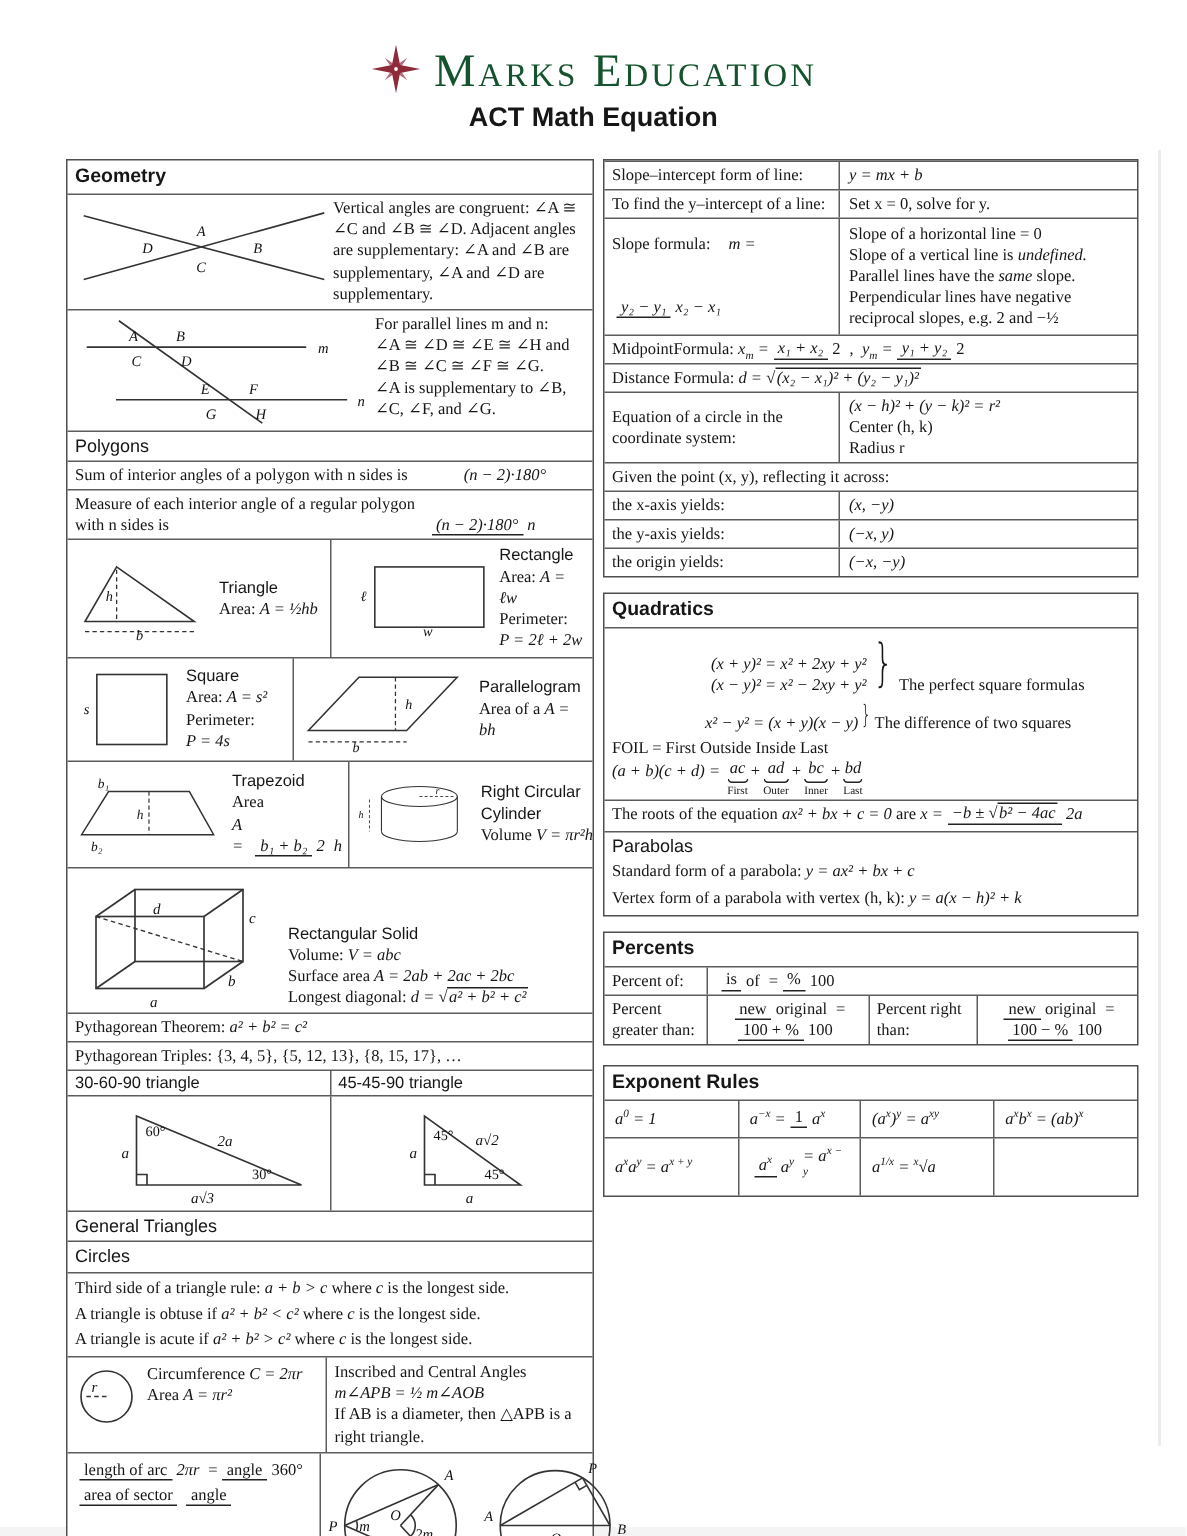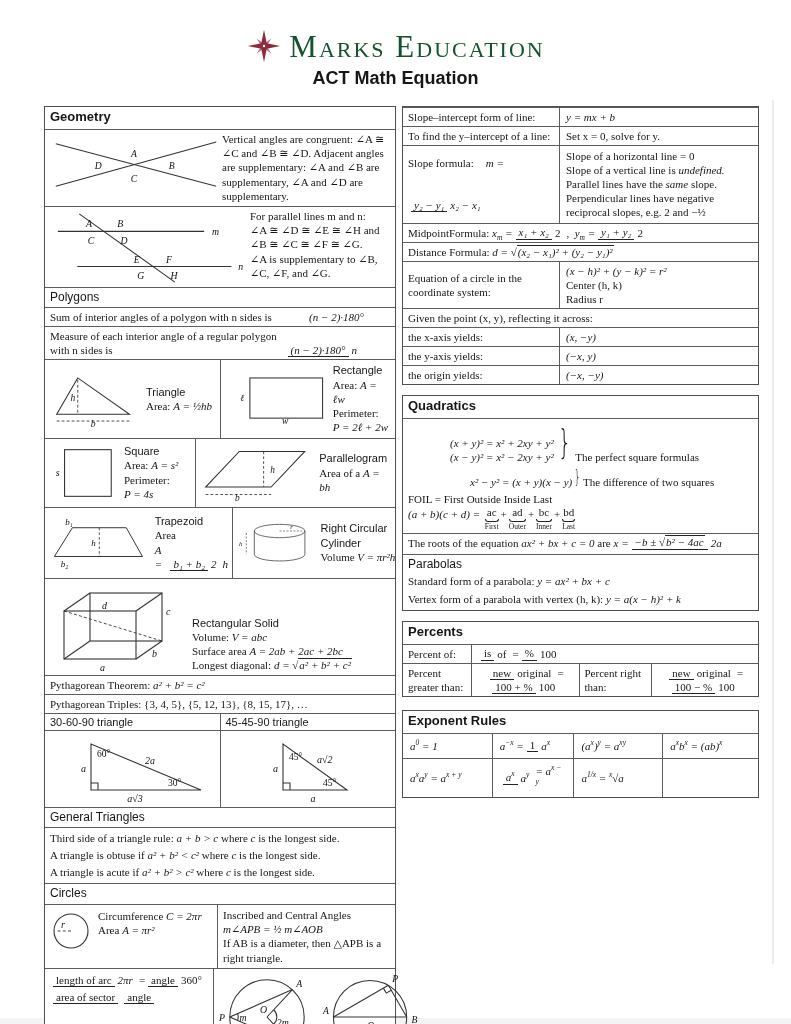--- a/index.html
+++ b/index.html
@@ -30,21 +30,21 @@
 .rad{white-space:nowrap}
 .rs{font-style:normal}
 .rb{border-top:1.1px solid #222;padding:0 1px}
 .vdiv{border-left:1px solid #5c5c5c}
 .lc{width:157px;flex:none;border-right:1px solid #5c5c5c;padding:2px 5px;display:flex;flex-wrap:wrap;align-items:center}
 .vc{flex:1;padding:2px 6px;display:flex;align-items:center;flex-wrap:wrap}
 .col{display:flex;flex-direction:column}
 .gc{flex:1;display:flex;align-items:center;gap:5px;padding:3px 4px}
 .st{line-height:1.3}
 .ub{display:inline-flex;flex-direction:column;align-items:center;margin:0 2px;line-height:1.05}
-.ubt{padding:0 1px}
+.ubt{font-style:italic;padding:0 1px}
 .ubc{width:100%;height:3px;border:1px solid #222;border-top:none;border-radius:0 0 5px 5px}
 .ubl{font-size:7.5px;margin-top:1px}
 .brace{font-family:"DejaVu Sans",sans-serif;font-weight:300;transform:scaleX(.62)}
 sup{font-size:.68em;vertical-align:super;line-height:0}
 sub{font-size:.68em;vertical-align:sub;line-height:0}
 .gap{height:10px;flex:none}
 svg{display:block}
 svg text{font-size:10px;font-style:italic;fill:#111;font-family:"Liberation Serif","DejaVu Serif",serif}
 svg text.up{font-style:normal;font-size:9.5px}
 .ln{stroke:#333;stroke-width:1.1;fill:none}
@@ -282,33 +282,33 @@
           <text x="24" y="38">a</text>
           <text class="up" x="40" y="26">45°</text>
           <text x="68" y="29">a√2</text>
           <text class="up" x="74" y="52">45°</text>
           <text x="64" y="68" text-anchor="middle">a</text>
         </svg>
       </div>
     </div>
 
     <div class="r sh">General Triangles</div>
+    <div class="r sh">Circles</div>
+
     <div class="r" style="line-height:1.55">
       <div>
         <span>Third side of a triangle rule:</span> <span class="m">a + b &gt; c</span> <span>where</span> <span class="m">c</span> <span>is the longest side.</span>
       </div>
       <div>
         <span>A triangle is obtuse if</span> <span class="m">a² + b² &lt; c²</span> <span>where</span> <span class="m">c</span> <span>is the longest side.</span>
       </div>
       <div>
         <span>A triangle is acute if</span> <span class="m">a² + b² &gt; c²</span> <span>where</span> <span class="m">c</span> <span>is the longest side.</span>
       </div>
     </div>
-
-    <div class="r sh">Circles</div>
     <div class="r g0 fx">
       <div style="width:172px;display:flex;align-items:flex-start;gap:5px;padding:4px">
         <svg width="44" height="44" viewBox="0 0 44 44">
           <circle class="ln" cx="22" cy="22" r="17"></circle>
           <line class="dsh" x1="22" y1="22" x2="7" y2="22"></line>
           <text x="12" y="19">r</text>
         </svg>
         <div class="st">
           <div><span>Circumference</span> <span class="m">C = 2πr</span></div>
           <div><span>Area</span> <span class="m">A = πr²</span></div>
@@ -443,21 +443,21 @@
       <div class="lc">the origin yields:</div>
       <div class="vc m">(−x, −y)</div>
     </div>
   </div>
 
   <div class="gap"></div>
 
   <div class="p">
     <div class="h">Quadratics</div>
     <div class="r">
-      <div class="fx ac" style="margin-left:42px">
+      <div class="fx ac" style="margin-left:66px">
         <div class="col">
           <div class="m">(x + y)² = x² + 2xy + y²</div>
           <div class="m">(x − y)² = x² − 2xy + y²</div>
         </div>
         <span class="brace" style="font-size:34px">}</span>
         <span>The perfect square formulas</span>
       </div>
       <div class="fx ac" style="margin-left:62px;margin-top:3px">
         <span class="m">x² − y² = (x + y)(x − y)</span>
         <span class="brace" style="font-size:17px">}</span>

